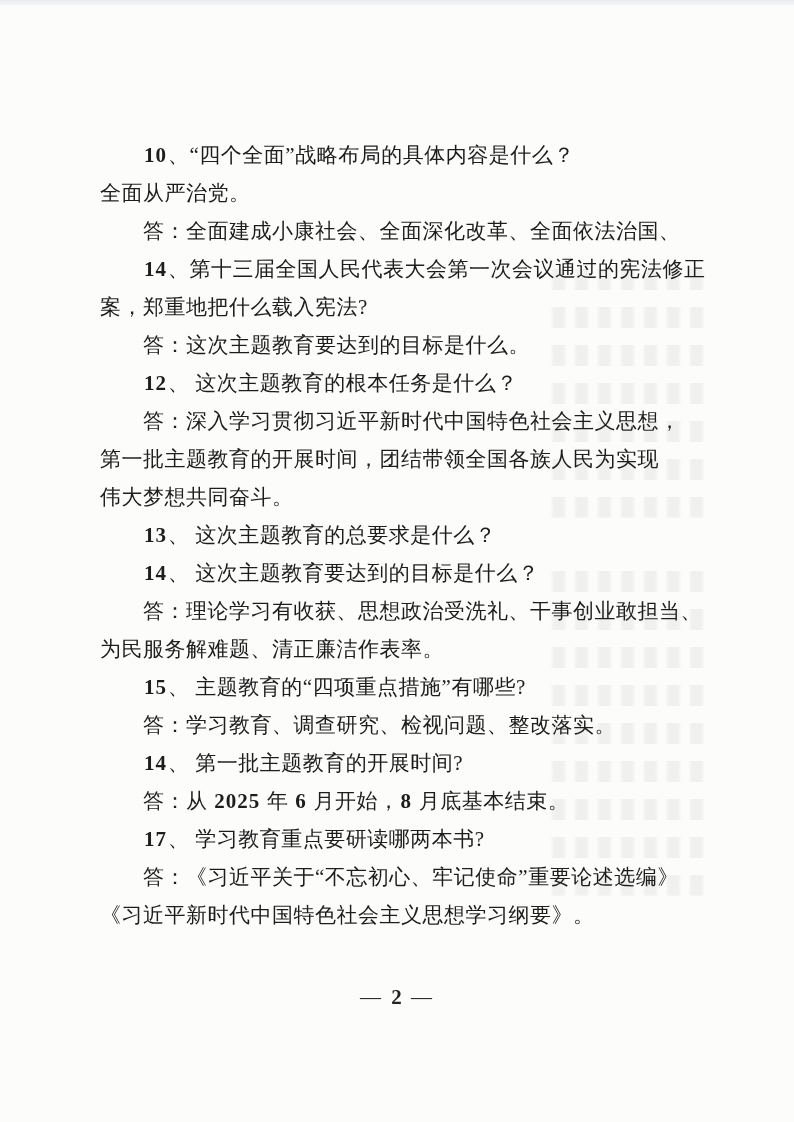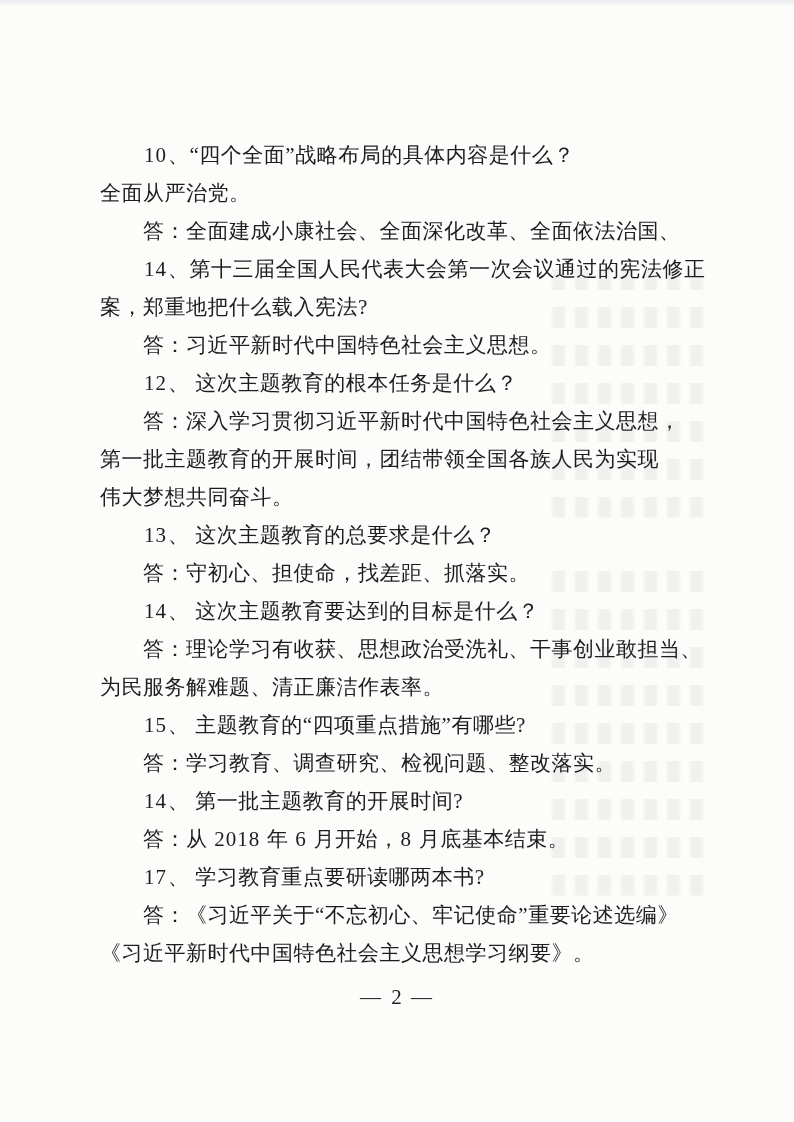--- a/index.html
+++ b/index.html
@@ -32,21 +32,21 @@
   .line {
     height: 38px;
     line-height: 38px;
     font-size: 21px;
     letter-spacing: 0.5px;
     white-space: nowrap;
     overflow: visible;
   }
   .ind { padding-left: 43px; }
   .num {
-    font-weight: normal;
+    font-weight: bold;
     letter-spacing: 1px;
     padding: 0 1px;
   }
   .footer {
     position: absolute;
     left: 0;
     top: 985px;
     width: 794px;
     text-align: center;
   }
@@ -76,39 +76,38 @@
   <div class="scan-edge"></div>
 
   <div class="content">
 
     <div class="line ind"><span class="num">10</span>、“四个全面”战略布局的具体内容是什么？</div>
     <div class="line">全面从严治党。</div>
     <div class="line ind">答：全面建成小康社会、全面深化改革、全面依法治国、</div>
 
     <div class="line ind"><span class="num">14</span>、第十三届全国人民代表大会第一次会议通过的宪法修正</div>
     <div class="line">案，郑重地把什么载入宪法?</div>
-    <div class="line ind">答：习近平新时代中国特色社会主义思想。</div>
+    <div class="line ind">答：这次主题教育要达到的目标是什么。</div>
 
     <div class="line ind"><span class="num">12</span>、 这次主题教育的根本任务是什么？</div>
     <div class="line ind">答：深入学习贯彻习近平新时代中国特色社会主义思想，</div>
     <div class="line">第一批主题教育的开展时间，团结带领全国各族人民为实现</div>
     <div class="line">伟大梦想共同奋斗。</div>
 
     <div class="line ind"><span class="num">13</span>、 这次主题教育的总要求是什么？</div>
-    <div class="line ind">答：守初心、担使命，找差距、抓落实。</div>
 
     <div class="line ind"><span class="num">14</span>、 这次主题教育要达到的目标是什么？</div>
     <div class="line ind">答：理论学习有收获、思想政治受洗礼、干事创业敢担当、</div>
     <div class="line">为民服务解难题、清正廉洁作表率。</div>
 
     <div class="line ind"><span class="num">15</span>、 主题教育的“四项重点措施”有哪些?</div>
     <div class="line ind">答：学习教育、调查研究、检视问题、整改落实。</div>
 
     <div class="line ind"><span class="num">14</span>、 第一批主题教育的开展时间?</div>
-    <div class="line ind">答：从 <span class="num">2018</span> 年 <span class="num">6</span> 月开始，<span class="num">8</span> 月底基本结束。</div>
+    <div class="line ind">答：从 <span class="num">2025</span> 年 <span class="num">6</span> 月开始，<span class="num">8</span> 月底基本结束。</div>
 
     <div class="line ind"><span class="num">17</span>、 学习教育重点要研读哪两本书?</div>
     <div class="line ind">答：《习近平关于“不忘初心、牢记使命”重要论述选编》</div>
     <div class="line">《习近平新时代中国特色社会主义思想学习纲要》。</div>
   </div>
 
   <div class="footer">
     <span class="footer-text">— <span class="num">2</span> —</span>
   </div>
 

